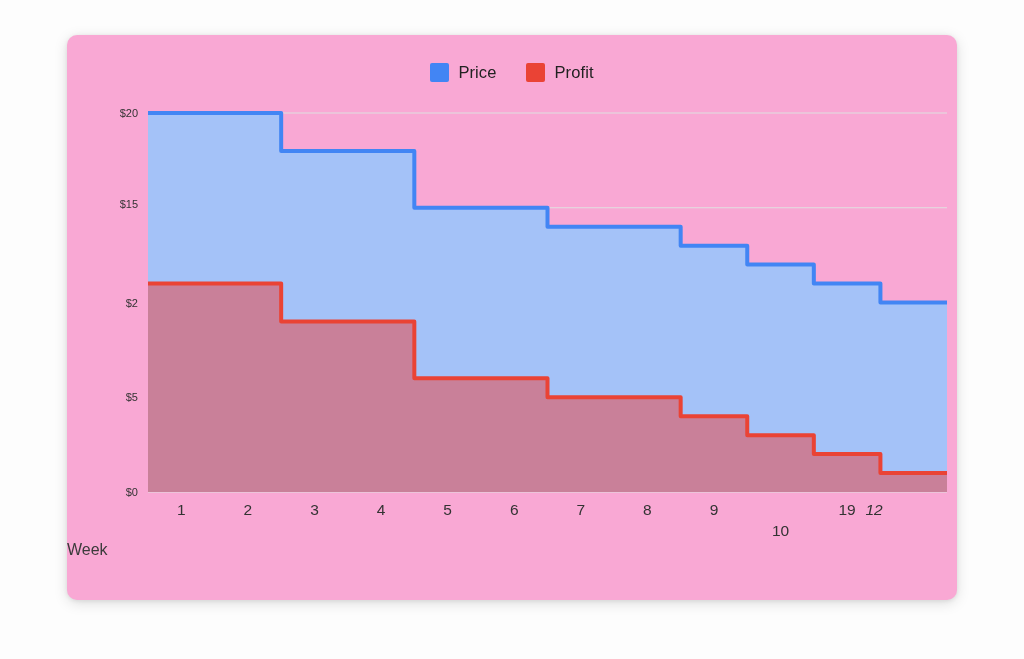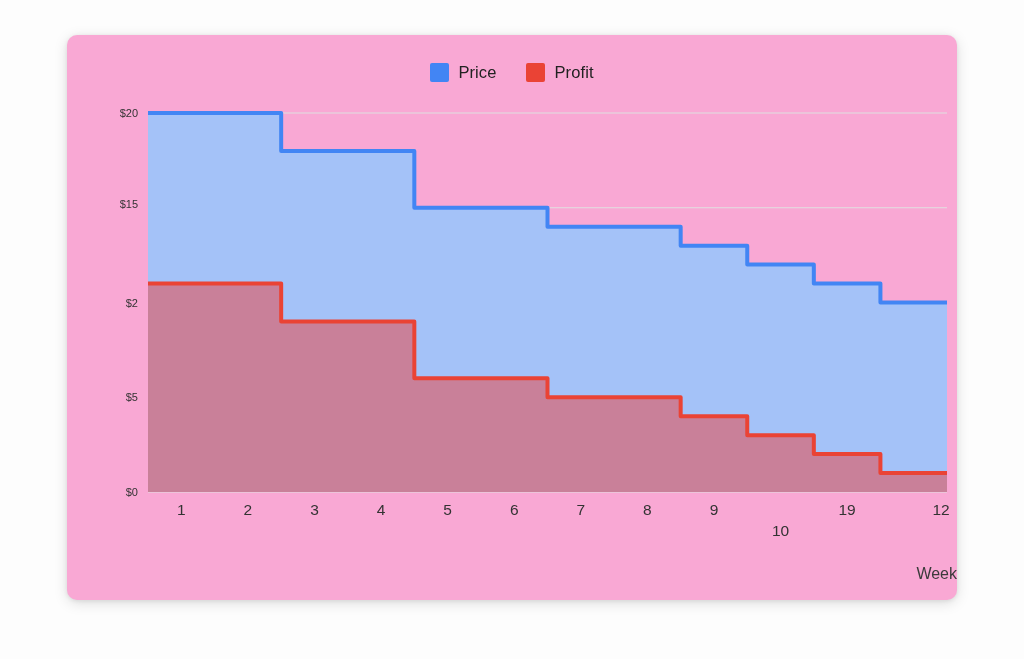--- a/index.html
+++ b/index.html
@@ -101,23 +101,23 @@
     top: 0;
     font-size: 15.5px;
     color: #333333;
     text-align: center;
     white-space: nowrap;
     transform: translateX(-50%);
   }
   #x-axis-title {
     position: absolute;
     left: 0;
-    top: 530px;
+    top: 506px;
     width: 890px;
-    text-align: right;
+    text-align: left;
     font-size: 16px;
     color: #3b3b3b;
   }
 </style>
 </head>
 <body>
 
 <div id="page">
 
   <div id="chart-card">
@@ -160,19 +160,19 @@
         <div class="x-tick-label" style="left: 99.875px;">2</div>
         <div class="x-tick-label" style="left: 166.458px;">3</div>
         <div class="x-tick-label" style="left: 233.042px;">4</div>
         <div class="x-tick-label" style="left: 299.625px;">5</div>
         <div class="x-tick-label" style="left: 366.208px;">6</div>
         <div class="x-tick-label" style="left: 432.792px;">7</div>
         <div class="x-tick-label" style="left: 499.375px;">8</div>
         <div class="x-tick-label" style="left: 565.958px;">9</div>
         <div class="x-tick-label" style="left: 632.542px; margin-top: 21px;">10</div>
         <div class="x-tick-label" style="left: 699.125px;">19</div>
-        <div class="x-tick-label" style="left: 793px;">12</div>
+        <div class="x-tick-label" style="left: 726px; font-style: italic;">12</div>
       </div>
 
     <div id="x-axis-title">Week</div>
 
   </div>
 </div>
 
 </body></html>

